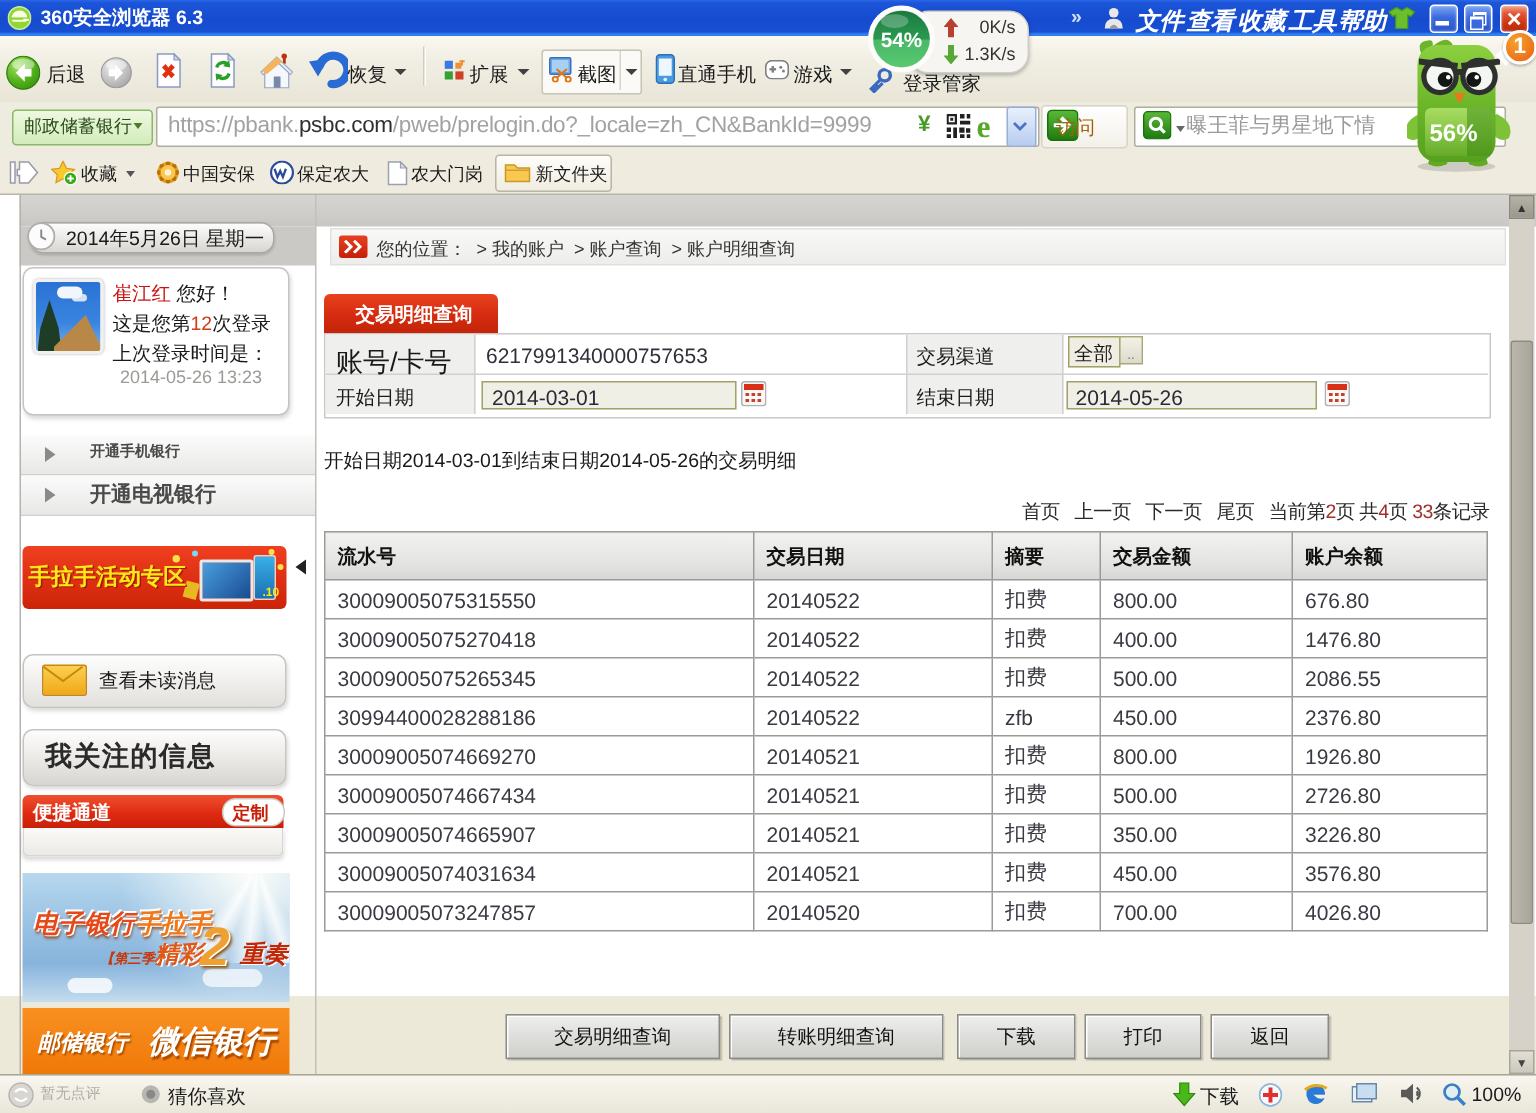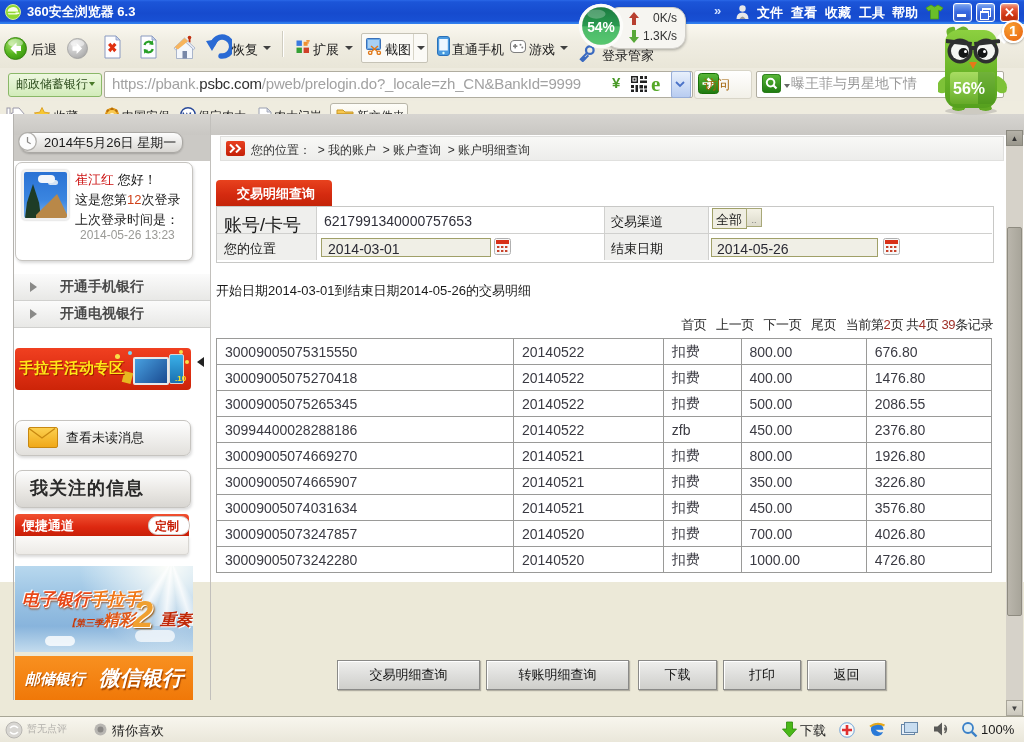--- a/index.html
+++ b/index.html
@@ -9,28 +9,28 @@
 
 #title{left:0;top:0;width:1024px;height:24px;
 background:linear-gradient(180deg,#2a68e8 0%,#1c55d8 8%,#164bce 55%,#1850d4 88%,#3585f2 96%,#2a76ea 100%);}
 #title .txt{left:27px;top:3px;color:#fff;font-weight:bold;font-size:13px;letter-spacing:0px;}
 
 #toolbar{left:0;top:24px;width:1024px;height:44px;
 background:linear-gradient(180deg,#faf8f0 0%,#f0ede2 40%,#e9e6d8 100%);}
 #addrrow{left:0;top:68px;width:1024px;height:33px;background:#eeebdf;}
 #bookbar{left:0;top:101px;width:1024px;height:28px;background:#efecdf;border-bottom:1px solid #b8b5a8;}
 .tbtxt{font-size:13px;color:#1a1a1a;}
-.mtx{top:4px;color:#fff;font-size:13px;font-weight:bold;}
+.mtx{top:4px;color:#fff;font-size:16px;font-weight:bold;font-style:italic;}
 .xpbtn{top:3px;width:17px;height:17px;border-radius:3px;border:1px solid #fff;
 background:linear-gradient(180deg,#7ba4ef 0%,#3a6ae0 45%,#2a55c8 100%);box-shadow:inset 0 0 2px rgba(255,255,255,0.5);}
 .drop{width:0;height:0;border-left:4px solid transparent;border-right:4px solid transparent;border-top:4px solid #404040;}
 .bktxt{top:7px;font-size:12px;color:#1a1a1a;}
 .tri{width:0;height:0;border-top:5px solid transparent;border-bottom:5px solid transparent;border-left:7px solid #8a8a88;}
 
-#page{left:0;top:114px;width:1024px;height:468px;background:#fff;}
+#page{left:0;top:130px;width:1024px;height:534px;background:#fff;}
 #grayband{left:13px;top:0px;width:1011px;height:21px;background:linear-gradient(180deg,#d7d5d1,#c9c7c3);}
 #sidegray{left:13px;top:21px;width:197px;height:26px;background:#cbc9c5;}
 #vline1{left:13px;top:0;width:1px;height:586px;background:#b5b3af;}
 #vline2{left:210px;top:0;width:1px;height:586px;background:#c2c0bc;}
 .sbox{border:1px solid #c6c4c0;background:#fff;border-radius:7px;box-shadow:1px 2px 3px rgba(0,0,0,0.15);}
 
 #status{left:0;top:716px;width:1024px;height:26px;background:linear-gradient(180deg,#f8f6ee,#e9e6d9);border-top:1px solid #a8a696;}
 
 #sbar{left:1006px;top:130px;width:17px;height:586px;background:#d6d2c9;}
 table.grid{border-collapse:collapse;}
@@ -297,21 +297,21 @@
    <span class="a" style="left:14px;top:3px;width:17px;height:8px;background:#fdfdfd;border-radius:4px;opacity:0.95"></span>
    <span class="a" style="left:24px;top:8px;width:10px;height:5px;background:#f0f4f8;border-radius:3px;opacity:0.85"></span>
  </span>
  <span class="a" style="left:75px;top:57px;font-size:13px;"><span style="color:#cc1111">崔江红</span> <span style="color:#1a1a1a">您好！</span></span>
  <span class="a" style="left:75px;top:77px;font-size:13px;color:#1a1a1a">这是您第<span style="color:#d04018">12</span>次登录</span>
  <span class="a" style="left:75px;top:97px;font-size:13px;color:#1a1a1a">上次登录时间是：</span>
  <span class="a" style="left:80px;top:114px;font-size:12px;color:#9a9a96">2014-05-26 13:23</span>
 
  <span class="a" style="left:14px;top:160px;width:196px;height:26px;background:linear-gradient(180deg,#fbfbfb,#e8e8e6);border-bottom:1px solid #d0d0ce"></span>
  <span class="a tri" style="left:30px;top:168px;"></span>
- <span class="a" style="left:60px;top:164px;font-size:14px;font-weight:bold;color:#4a4a4a">开通手机银行</span>
+ <span class="a" style="left:60px;top:164px;font-size:10px;font-weight:bold;color:#4a4a4a">开通手机银行</span>
  <span class="a" style="left:14px;top:187px;width:196px;height:26px;background:linear-gradient(180deg,#fbfbfb,#e8e8e6);border-bottom:1px solid #d0d0ce"></span>
  <span class="a tri" style="left:30px;top:195px;"></span>
  <span class="a" style="left:60px;top:191px;font-size:14px;font-weight:bold;color:#4a4a4a">开通电视银行</span>
 
  <span class="a" style="left:15px;top:234px;width:176px;height:42px;border-radius:4px;background:linear-gradient(180deg,#f04020 0%,#e03014 50%,#cc2408 100%);overflow:hidden">
    <span class="a" style="left:118px;top:9px;width:32px;height:24px;background:linear-gradient(135deg,#48a0e0,#1a4a90);border:2px solid #e8e8e8;border-radius:2px"></span>
    <span class="a" style="left:154px;top:6px;width:13px;height:28px;background:linear-gradient(180deg,#3ab0e8,#1a70b0);border:1px solid #d8d8d8;border-radius:2px"></span>
    <span class="a" style="left:108px;top:24px;width:9px;height:11px;background:#e8b820;transform:rotate(15deg)"></span>
    <span class="a" style="left:113px;top:3px;width:4px;height:4px;border-radius:50%;background:#78d8f8"></span>
    <span class="a" style="left:170px;top:12px;width:4px;height:4px;border-radius:50%;background:#f8e048"></span>
@@ -367,21 +367,21 @@
  <span class="a" style="left:237px;top:71px;font-size:13px;font-weight:bold;color:#fff">交易明细查询</span>
 
  <span class="a" style="left:216px;top:92px;width:776px;height:55px;border:1px solid #c8c8c6"></span>
  <span class="a" style="left:217px;top:93px;width:99px;height:26px;background:#efefed;border-right:1px solid #d0d0ce;border-bottom:1px solid #d0d0ce"></span>
  <span class="a" style="left:217px;top:120px;width:99px;height:26px;background:#efefed;border-right:1px solid #d0d0ce"></span>
  <span class="a" style="left:604px;top:93px;width:103px;height:26px;background:#efefed;border-right:1px solid #d0d0ce;border-bottom:1px solid #d0d0ce;border-left:1px solid #d0d0ce"></span>
  <span class="a" style="left:604px;top:120px;width:103px;height:26px;background:#efefed;border-right:1px solid #d0d0ce;border-left:1px solid #d0d0ce"></span>
  <span class="a" style="left:316px;top:119px;width:288px;height:1px;background:#d0d0ce"></span>
  <span class="a" style="left:707px;top:119px;width:285px;height:1px;background:#d0d0ce"></span>
  <span class="a" style="left:224px;top:99px;font-size:18px;color:#1a1a1a">账号/卡号</span>
- <span class="a" style="left:224px;top:126px;font-size:13px;color:#1a1a1a">您的位置</span>
+ <span class="a" style="left:224px;top:126px;font-size:13px;color:#1a1a1a">开始日期</span>
  <span class="a" style="left:611px;top:99px;font-size:13px;color:#1a1a1a">交易渠道</span>
  <span class="a" style="left:611px;top:126px;font-size:13px;color:#1a1a1a">结束日期</span>
  <span class="a" style="left:324px;top:99px;font-size:14px;color:#30303a">6217991340000757653</span>
  <span class="a" style="left:712px;top:94px;width:33px;height:19px;background:#f0eee2;border:1px solid #a0a068"></span>
  <span class="a" style="left:716px;top:97px;font-size:13px;color:#1a1a1a">全部</span>
  <span class="a" style="left:746px;top:94px;width:14px;height:17px;background:linear-gradient(180deg,#f4f2e6,#dcdacb);border:1px solid #a8a878;font-size:9px;color:#777;text-align:center;line-height:22px">..</span>
  <span class="a inpt" style="left:321px;top:124px;width:168px;"></span>
  <span class="a" style="left:328px;top:127px;font-size:14px;color:#2a2a34">2014-03-01</span>
  <span class="a inpt" style="left:711px;top:124px;width:165px;"></span>
  <span class="a" style="left:717px;top:127px;font-size:14px;color:#2a2a34">2014-05-26</span>
@@ -404,24 +404,31 @@
           <rect x="3" y="8" width="2.4" height="2"></rect>
           <rect x="7" y="8" width="2.4" height="2"></rect>
           <rect x="11" y="8" width="2.4" height="2"></rect>
           <rect x="3" y="12" width="2.4" height="2"></rect>
           <rect x="7" y="12" width="2.4" height="2"></rect>
           <rect x="11" y="12" width="2.4" height="2"></rect>
         </g>
  </svg>
 
  <span class="a" style="left:216px;top:168px;font-size:13px;color:#1a1a1a">开始日期2014-03-01到结束日期2014-05-26的交易明细</span>
- <span class="a" style="left:600px;top:202px;width:393px;font-size:13px;color:#2a2a2a;text-align:right;letter-spacing:-0.4px">首页&nbsp;&nbsp;&nbsp;上一页&nbsp;&nbsp;&nbsp;下一页&nbsp;&nbsp;&nbsp;尾页&nbsp;&nbsp; 当前第<span style="color:#a03028">2</span>页 共<span style="color:#a03028">4</span>页 <span style="color:#a03028">39</span>条记录</span>
+ <span class="a" style="left:600px;top:202px;width:393px;font-size:13px;color:#2a2a2a;text-align:right;letter-spacing:-0.4px">首页&nbsp;&nbsp;&nbsp;上一页&nbsp;&nbsp;&nbsp;下一页&nbsp;&nbsp;&nbsp;尾页&nbsp;&nbsp; 当前第<span style="color:#a03028">2</span>页 共<span style="color:#a03028">4</span>页 <span style="color:#a03028">33</span>条记录</span>
 
  <table class="grid a" style="left:216px;top:224px;width:776px">
   <tbody>
+          <tr class="hd">
+            <td style="width:277px">流水号</td>
+            <td style="width:150px">交易日期</td>
+            <td style="width:63px">摘要</td>
+            <td style="width:119px">交易金额</td>
+            <td>账户余额</td>
+          </tr>
   <tr>
             <td>30009005075315550</td>
             <td>20140522</td>
             <td>扣费</td>
             <td>800.00</td>
             <td>676.80</td>
           </tr>
   <tr>
             <td>30009005075270418</td>
             <td>20140522</td>
@@ -444,46 +451,46 @@
             <td>2376.80</td>
           </tr>
   <tr>
             <td>30009005074669270</td>
             <td>20140521</td>
             <td>扣费</td>
             <td>800.00</td>
             <td>1926.80</td>
           </tr>
   <tr>
+            <td>30009005074667434</td>
+            <td>20140521</td>
+            <td>扣费</td>
+            <td>500.00</td>
+            <td>2726.80</td>
+          </tr>
+  <tr>
             <td>30009005074665907</td>
             <td>20140521</td>
             <td>扣费</td>
             <td>350.00</td>
             <td>3226.80</td>
           </tr>
   <tr>
             <td>30009005074031634</td>
             <td>20140521</td>
             <td>扣费</td>
             <td>450.00</td>
             <td>3576.80</td>
           </tr>
   <tr>
             <td>30009005073247857</td>
             <td>20140520</td>
             <td>扣费</td>
             <td>700.00</td>
             <td>4026.80</td>
-          </tr>
-  <tr>
-            <td>30009005073242280</td>
-            <td>20140520</td>
-            <td>扣费</td>
-            <td>1000.00</td>
-            <td>4726.80</td>
           </tr>
  </tbody>
       </table>
 
  <span class="a pbtn" style="left:337px;width:141px">交易明细查询</span>
  <span class="a pbtn" style="left:486px;width:141px">转账明细查询</span>
  <span class="a pbtn" style="left:638px;width:77px">下载</span>
  <span class="a pbtn" style="left:723px;width:76px">打印</span>
  <span class="a pbtn" style="left:807px;width:77px">返回</span>
 </div>

